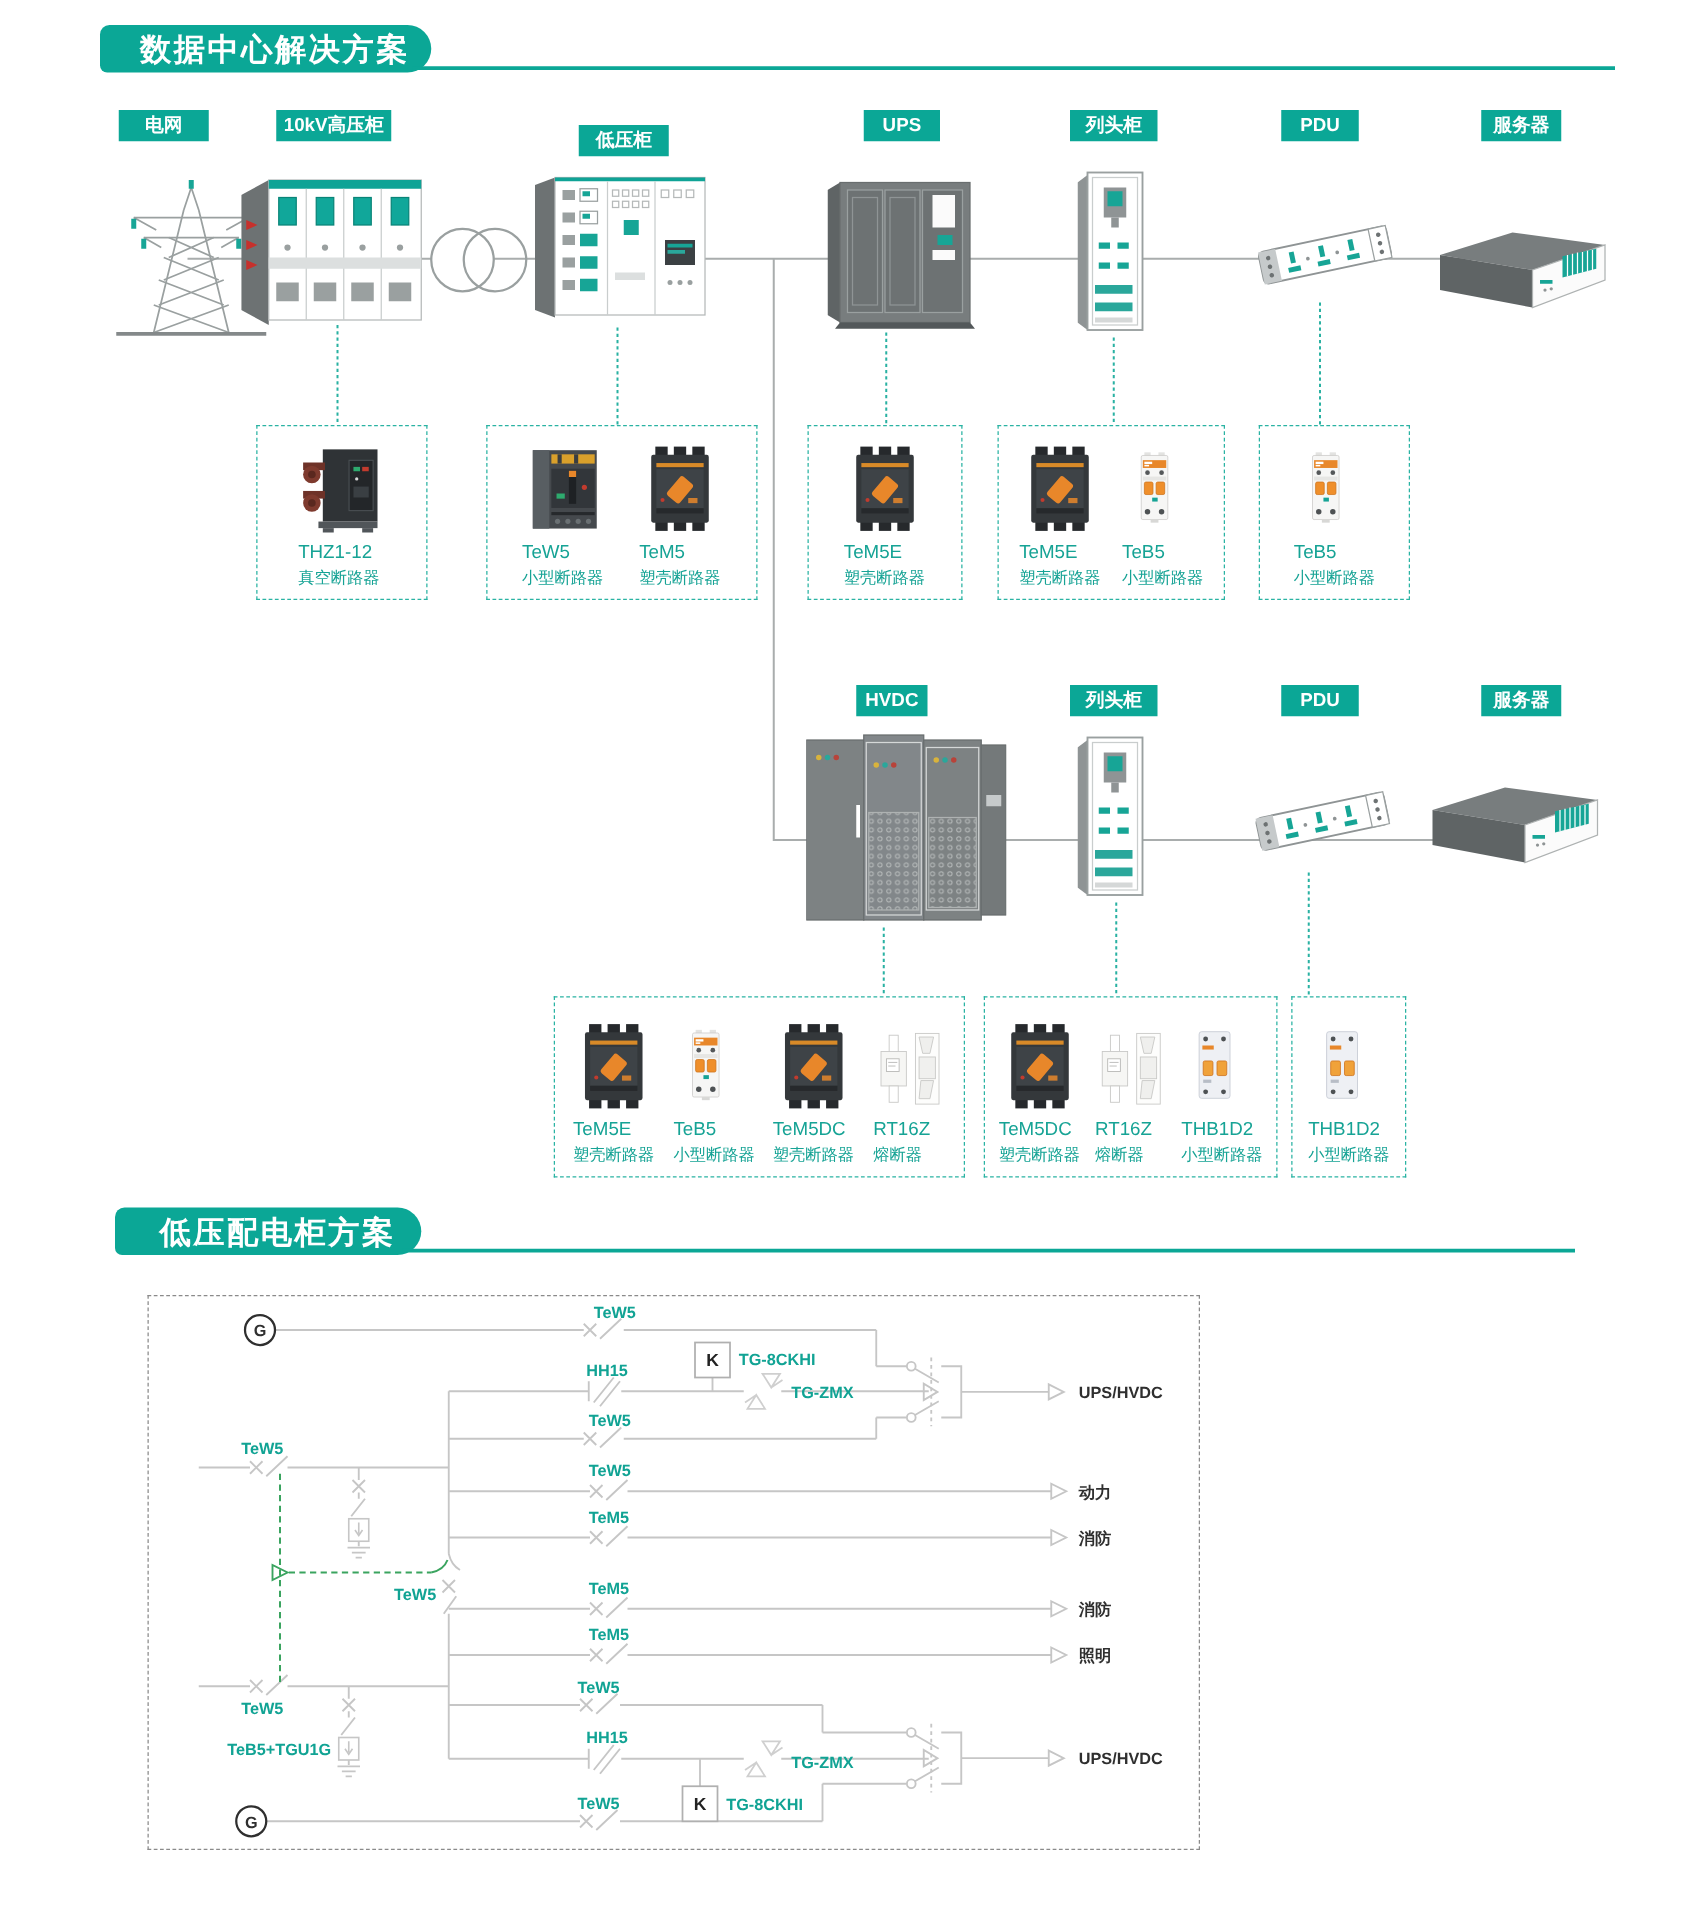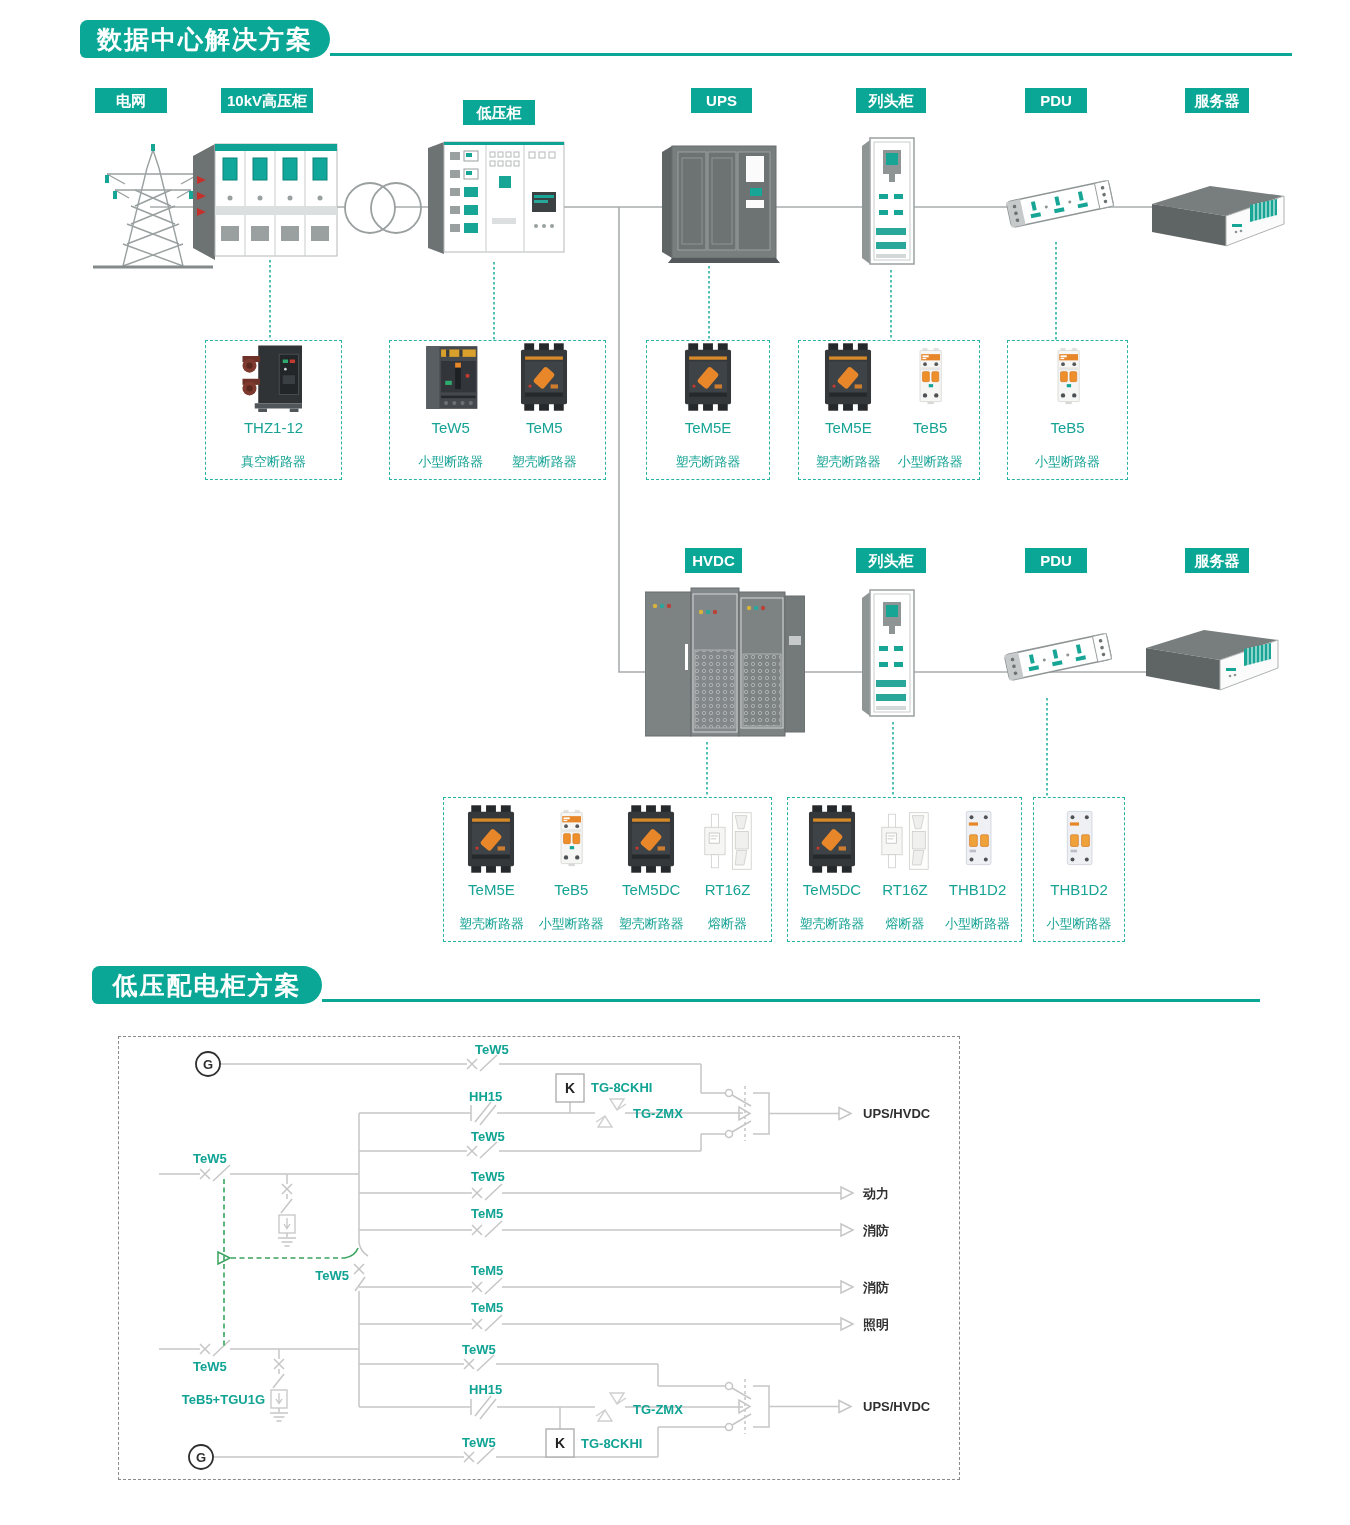--- a/index.html
+++ b/index.html
@@ -1,29 +1,29 @@
 <!DOCTYPE html>
 <html><head>
 <meta charset="utf-8">
 <style>
   html,body{margin:0;padding:0;}
   body{width:1350px;height:1525px;position:relative;background:#fff;
        font-family:"Liberation Sans","DejaVu Sans",sans-serif;overflow:hidden;}
   .abs{position:absolute;}
   .title-badge{background:#0ba796;color:#fff;font-weight:bold;font-size:25px;
        letter-spacing:2px;display:flex;align-items:center;justify-content:center;
-       border-radius:8px 20px 20px 6px;}
+       border-radius:8px 20px 20px 6px;padding-left:15px;}
   .title-line{background:#0ba796;height:3px;}
   .chip{position:absolute;top:0;background:#0ba796;color:#fff;font-weight:bold;
        font-size:15px;height:25px;line-height:25px;text-align:center;box-sizing:border-box;}
   .pbox{position:absolute;border:1.3px dashed #2ab3a3;box-sizing:border-box;
        display:flex;justify-content:space-evenly;align-items:flex-end;}
-  .product{display:flex;flex-direction:column;align-items:center;padding-bottom:10px;}
+  .product{display:flex;flex-direction:column;padding-bottom:10px;}
   .pmodel{color:#16a395;font-size:15px;margin-top:5px;line-height:17px;}
-  .ptype{color:#16a395;font-size:13px;margin-top:18px;line-height:15px;}
+  .ptype{color:#16a395;font-size:13px;margin-top:4px;line-height:15px;}
   .pdu-rot{transform:rotate(-12deg);}
   svg text{font-family:"Liberation Sans","DejaVu Sans",sans-serif;}
   .lblT{fill:#11a394;font-size:13px;font-weight:bold;}
   .lblD{fill:#2f2f2f;font-size:13px;font-weight:bold;}
 </style>
 </head>
 <body>
 
 <svg width="0" height="0" style="position:absolute">
 <defs>

